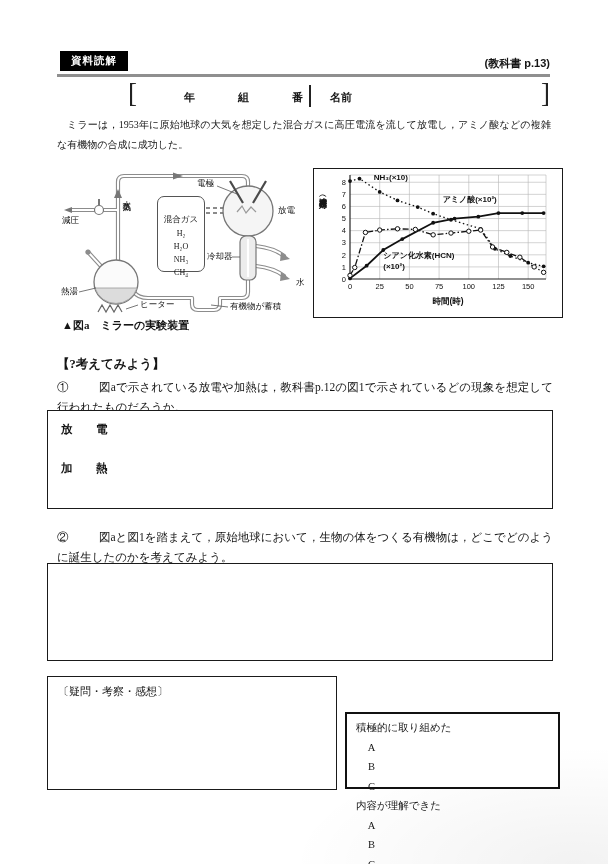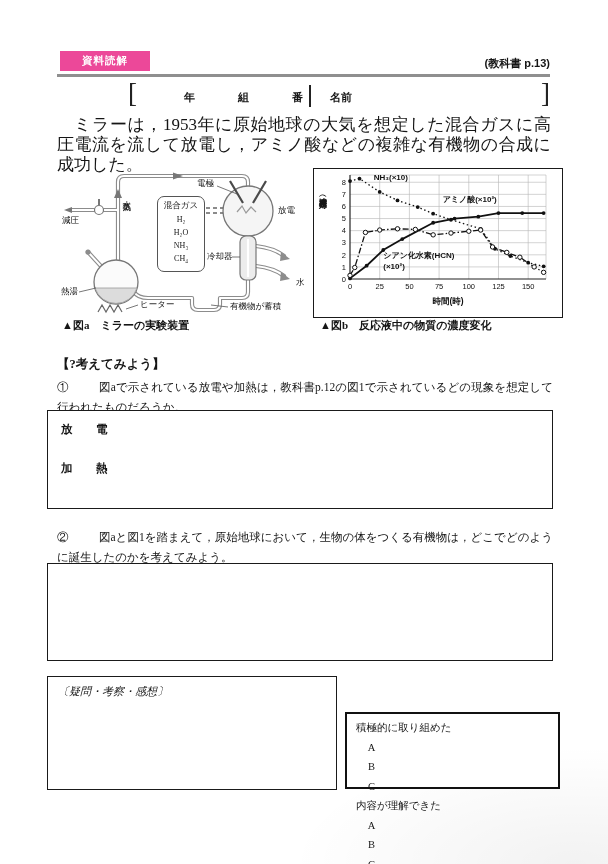--- a/index.html
+++ b/index.html
@@ -3,50 +3,50 @@
 <meta charset="utf-8">
 <style>
   html,body{margin:0;padding:0;background:#fff;}
   .page{position:relative;width:608px;height:864px;background:#fff;overflow:hidden;
         font-family:"Liberation Serif","DejaVu Serif",serif;color:#151515;}
   .shade{position:absolute;right:0;bottom:0;width:320px;height:120px;
          background:radial-gradient(ellipse at 90% 100%, rgba(0,0,0,0.05), rgba(0,0,0,0) 70%);}
   .abs{position:absolute;}
   .gothic{font-family:"Liberation Sans","DejaVu Sans",sans-serif;}
   
-  .badge{left:60px;top:51px;background:#ec4899;color:#fff;font-size:10.5px;font-weight:bold;
-         padding:3px 22px;letter-spacing:1px;text-align:center;}
+  .badge{left:60px;top:51px;background:#000000;color:#fff;font-size:10.5px;font-weight:bold;
+         padding:3px 11px;letter-spacing:1px;text-align:center;}
   .title{left:0;top:53px;width:608px;text-align:center;font-size:15px;font-weight:bold;}
   .bookref{right:58px;top:56px;font-size:11px;font-weight:bold;}
   .rule{left:57px;top:74px;width:493px;height:3px;background:#8f8f8f;}
   
   .brk{font-size:27px;font-weight:normal;line-height:27px;color:#222;}
   .nr-label{font-size:11px;font-weight:bold;top:90px;}
   .nr-div{left:309px;top:85px;width:1.5px;height:22px;background:#222;}
   
-  .intro{left:57px;top:115px;width:494px;font-size:17px;line-height:20px;text-indent:1em;text-align:justify;}
+  .intro{left:57px;top:115px;width:494px;font-size:10px;line-height:20px;text-indent:1em;text-align:justify;}
   .qhead{left:57px;top:356px;font-size:12.5px;font-weight:bold;}
   .q{font-size:11.5px;line-height:20px;width:496px;text-align:justify;}
   .qnum{display:inline-block;width:21px;}
   .qbody{display:inline;}
   .qwrap{padding-left:21px;text-indent:-21px;}
   .box{border:1.2px solid #1a1a1a;background:#fff;}
   .anslabel{font-size:11.5px;font-weight:bold;letter-spacing:6px;}
   
   .figa{left:60px;top:166px;width:250px;height:150px;}
   .figa-label{position:absolute;font-size:8.5px;line-height:1.1;white-space:nowrap;color:#111;}
   .vert{writing-mode:vertical-rl;letter-spacing:1px;}
   .gasbox{position:absolute;left:97px;top:30px;width:46px;height:72px;border:1.2px solid #555;
           border-radius:7px;background:#fff;text-align:center;font-size:8px;line-height:13px;padding-top:2px;}
-  .gasbox .g1{font-size:8.5px;margin-bottom:1px;}
+  .gasbox .g1{font-size:8.5px;margin-bottom:1px;margin-top:14px;}
   .figb{left:313px;top:168px;width:250px;height:150px;border:1.5px solid #1a1a1a;box-sizing:border-box;}
   .ylab{position:absolute;left:2px;top:22px;font-size:8px;writing-mode:vertical-rl;letter-spacing:0.5px;font-weight:bold;}
   .caption{top:318px;font-size:11px;font-weight:bold;}
   
-  .memo-label{font-size:11px;font-style:italic;}
+  .memo-label{font-size:11px;}
   .seval{left:345px;top:712px;width:215px;height:77px;border:2.5px solid #111;box-sizing:border-box;
          padding:4px 8px 0 9px;background:#fff;}
   .seval-head{font-size:11px;font-weight:bold;margin-bottom:2px;}
   .seval-row{display:flex;font-size:10.5px;line-height:19.5px;flex-direction:column;}
   .seval-row .lbl{flex:1;}
   .seval-row .opt{width:31px;text-align:center;font-family:"Liberation Serif",serif;}
   svg text{font-family:"Liberation Sans","DejaVu Sans",sans-serif;}
 </style>
 </head>
 <body>
@@ -218,21 +218,20 @@
         <text x="214.1818181818182" y="119.5" text-anchor="middle" font-size="7.5" fill="#111">150</text>
         <text x="134" y="135" text-anchor="middle" font-size="8.5" font-weight="bold" fill="#111">時間(時)</text>
         <text x="59.75757575757576" y="11.441860465116278" font-size="8" font-weight="bold" fill="#111">NH₃(×10)</text>
         <text x="128.65454545454546" y="33.20930232558139" font-size="8" font-weight="bold" fill="#111">アミノ酸(×10²)</text>
         <text x="69.26060606060605" y="88.83720930232558" font-size="8" font-weight="bold" fill="#111">シアン化水素(HCN)</text>
         <text x="69.26060606060605" y="99.72093023255815" font-size="8" font-weight="bold" fill="#111">(×10²)</text>
       </svg>
   </div>
 
   <div class="abs caption" style="left:62px;">▲図a　ミラーの実験装置</div>
-  <div class="abs caption" style="left:320px;">▲図b　反応液中の物質の濃度変化</div>
 
   <div class="abs qhead">【?考えてみよう】</div>
 
   <div class="abs q" style="left:57px;top:377px;">
     <span class="qwrap"><span class="qnum">①</span><span class="qbody">図aで示されている放電や加熱は，教科書p.12の図1で示されているどの現象を想定して行われたものだろうか。</span></span>
   </div>
 
   <div class="abs box" style="left:47px;top:410px;width:504px;height:97px;">
     <div class="anslabel" style="position:absolute;left:13px;top:11px;">放　電</div>
     <div class="anslabel" style="position:absolute;left:13px;top:50px;">加　熱</div>

